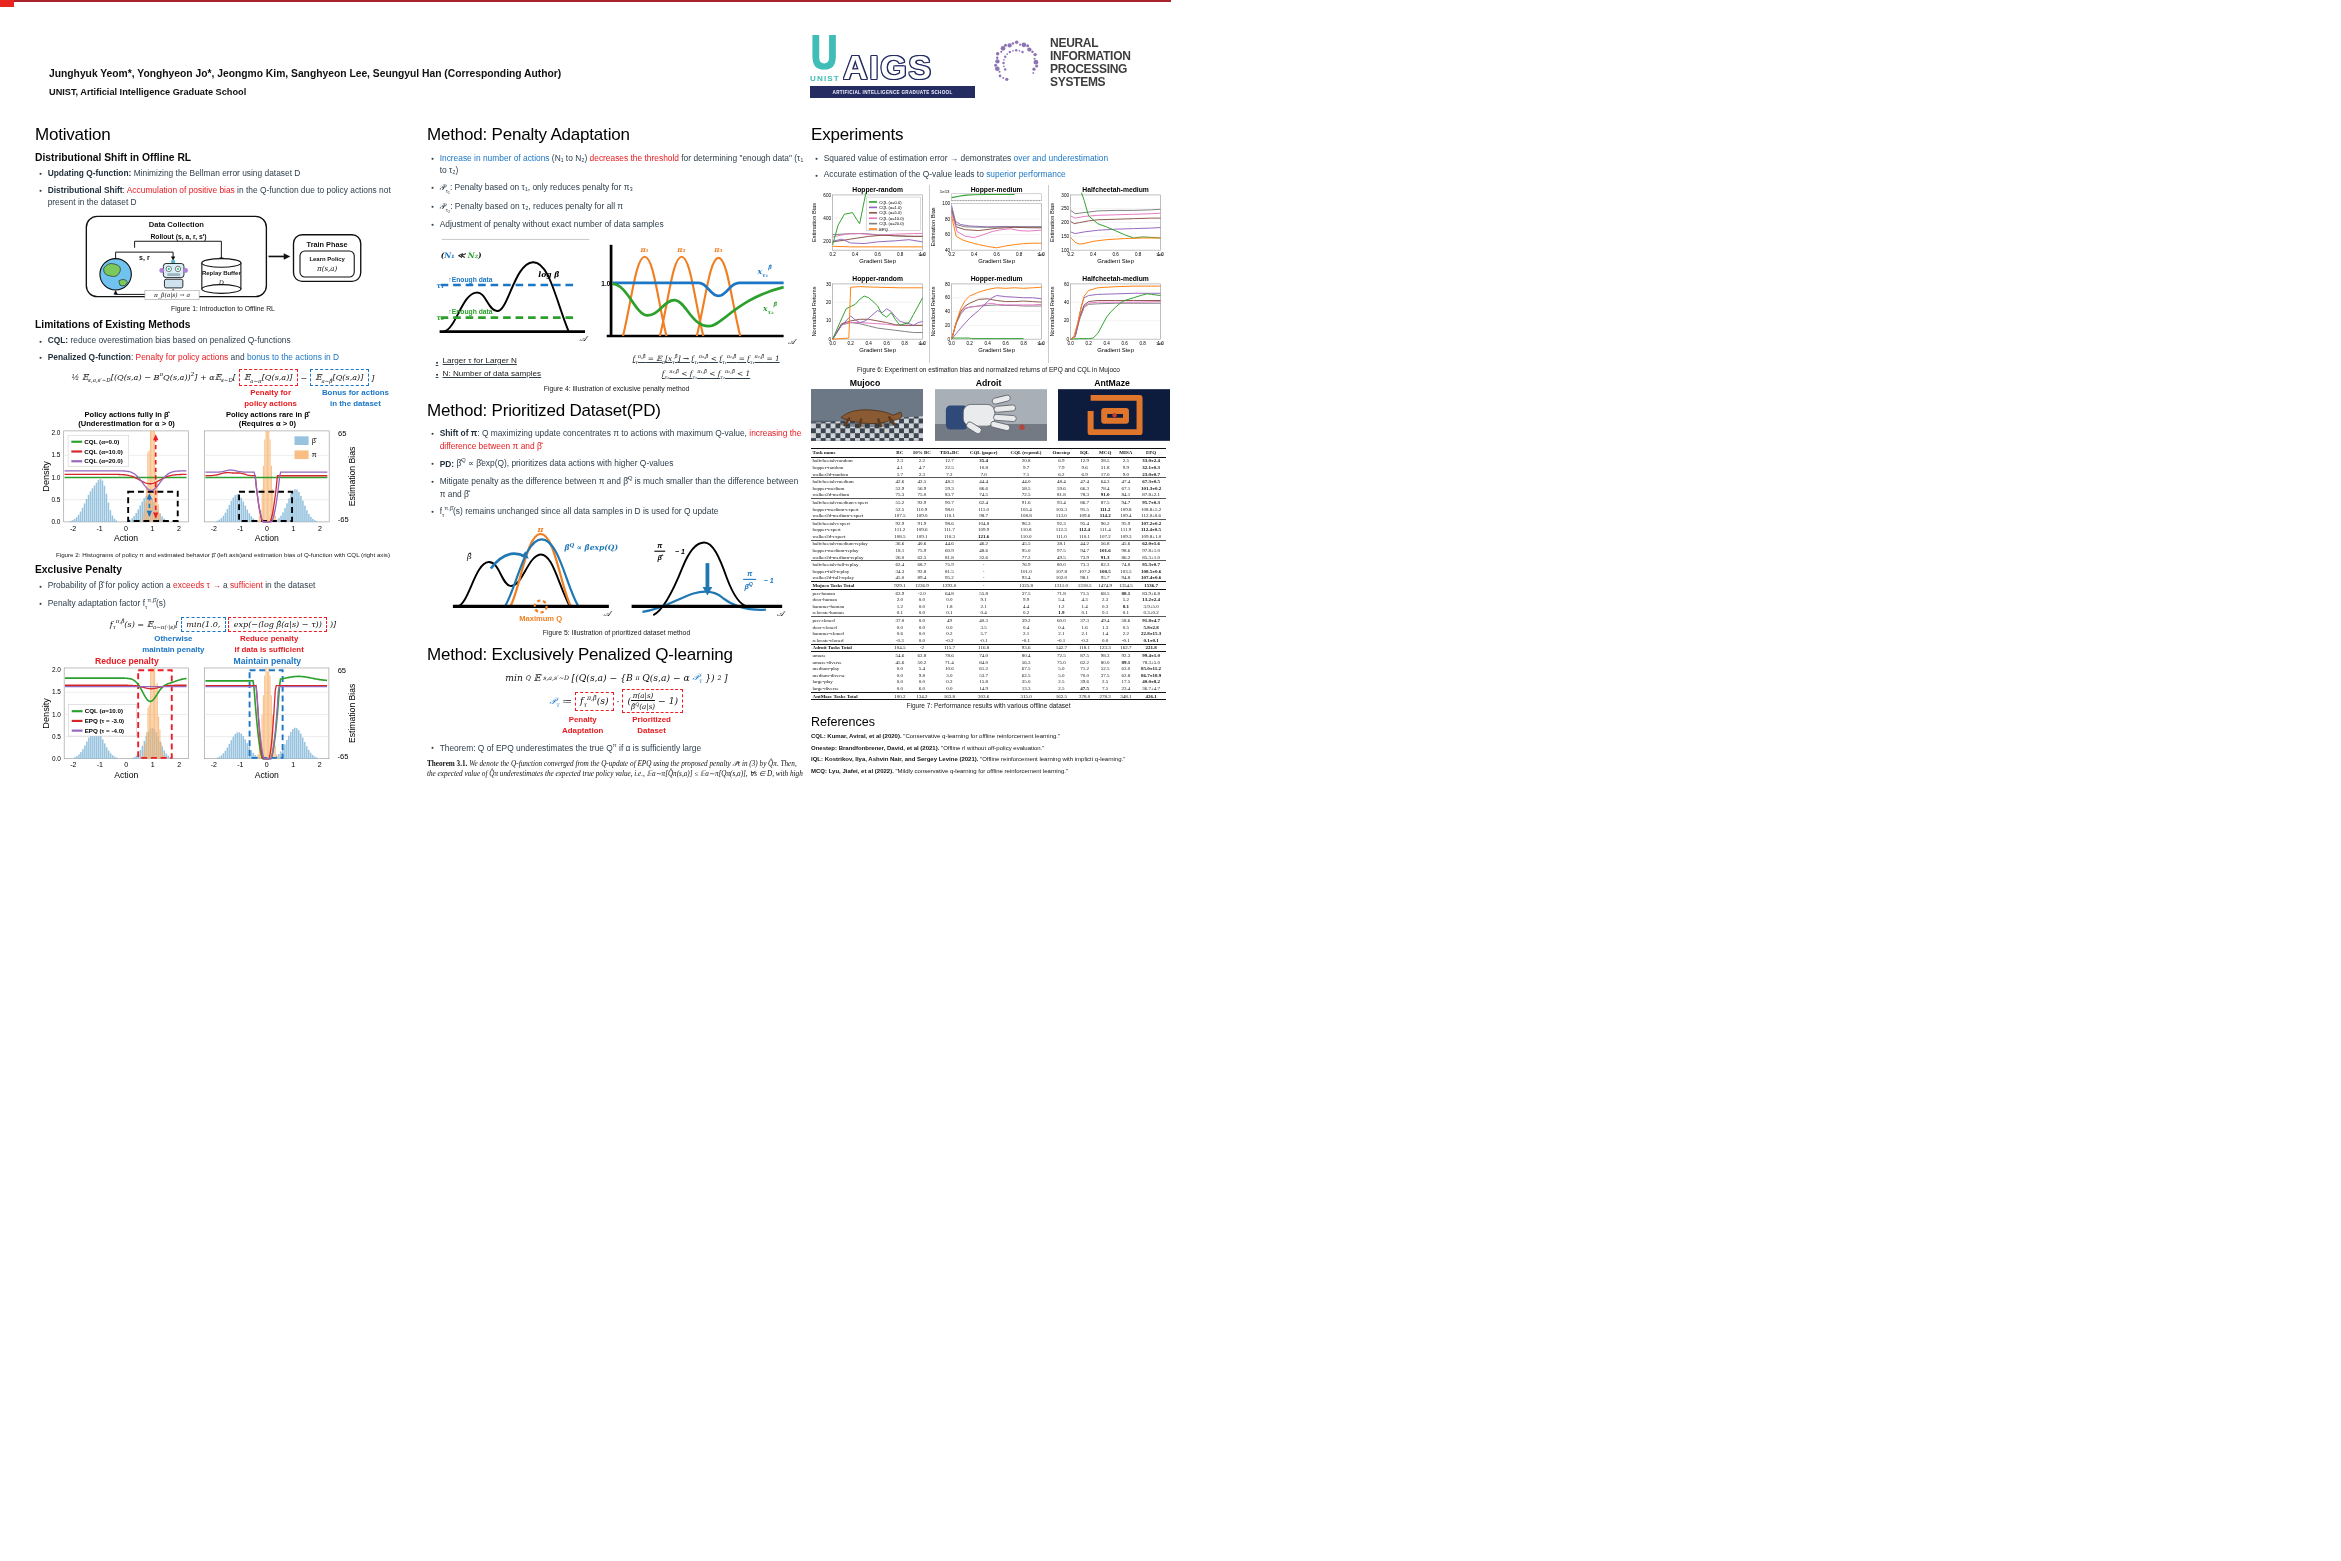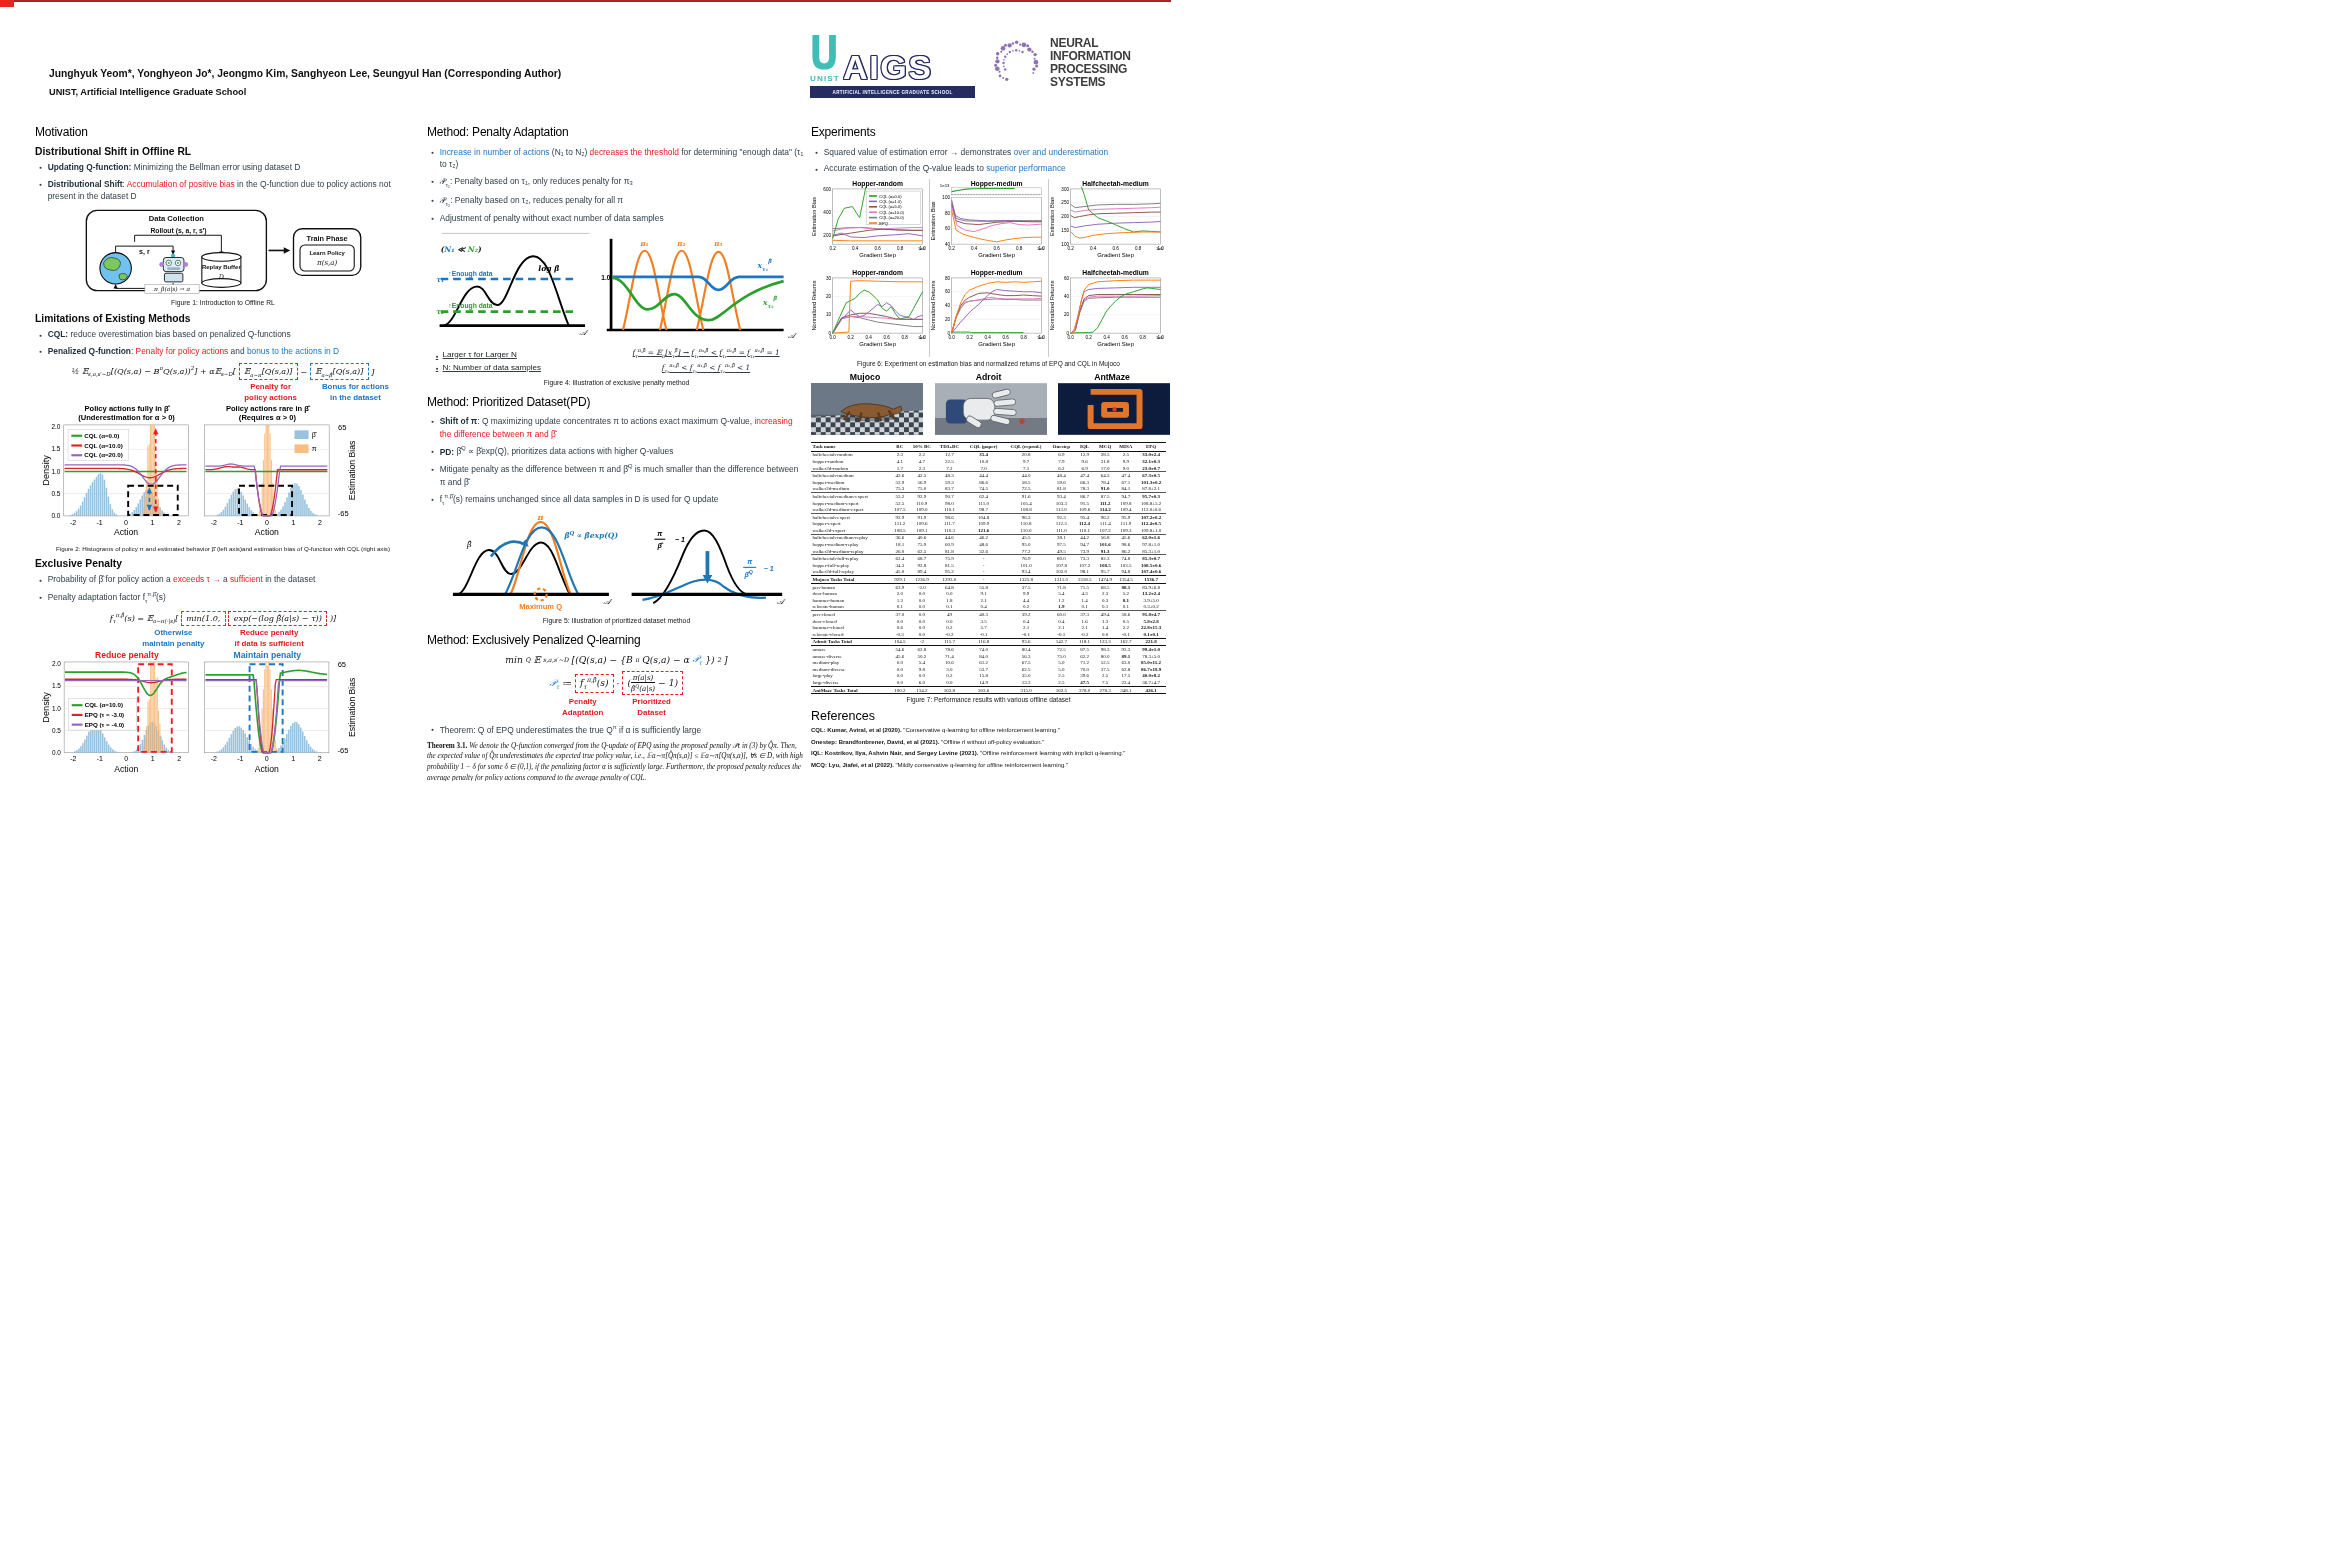--- a/index.html
+++ b/index.html
@@ -18,21 +18,21 @@
   .lu-aigs{font-size:34px;font-weight:800;letter-spacing:1.6px;color:#fff;line-height:.95;margin-left:3.3px;
      text-shadow:-1.1px -1.1px 0 #252c62,1.1px -1.1px 0 #252c62,-1.1px 1.1px 0 #252c62,1.1px 1.1px 0 #252c62,0 1.1px 0 #252c62,0 -1.1px 0 #252c62,1.1px 0 0 #252c62,-1.1px 0 0 #252c62;}
   .lu-banner{margin-top:3.3px;background:#252c62;color:#eef0ff;font-size:4.6px;letter-spacing:0.3px;text-align:center;padding:3.3px 1.1px;font-weight:bold;width:163px;}
   .logo-neurips{position:absolute;left:988px;top:19.5px;width:179px;height:87px;display:flex;align-items:center;gap:3.3px;}
   .nptext{font-size:12px;font-weight:bold;color:#3d3d3d;line-height:1.1;letter-spacing:-0.3px;}
   
   .col{position:absolute;top:125px;}
   .col1{left:35px;width:376px;}
   .col2{left:427px;width:379px;}
   .col3{left:811px;width:355px;}
-  h2.sec{font-size:12px;font-weight:400;color:#000;margin:0 0 6.5px 0;letter-spacing:-0.2px;}
+  h2.sec{font-size:17px;font-weight:400;color:#000;margin:0 0 6.5px 0;letter-spacing:-0.2px;}
   h3.sub{font-size:10.3px;font-weight:bold;color:#0a0a0a;margin:6.5px 0 3.3px 0;}
   .bullets .bi{display:flex;margin:4.3px 0;line-height:1.5;font-size:8.4px;}
   .bi .dot{color:#2e3d49;font-size:4.9px;margin:3.3px 5.4px 0 4.3px;flex:none;}
   .sg-b{font-weight:bold;color:#1f2e3a;}
   .sg-r{color:#e8191f;}
   .sg-bl{color:#1b76c5;}
   sub,sup{font-size:68%;}
   .eqrow{display:flex;align-items:center;justify-content:center;gap:2.7px;font-family:"DejaVu Serif",serif;font-style:italic;color:#101010;font-size:8.1px;margin:5.4px 0 2.2px;}
   .eqrow.big{font-size:9.2px;}
   .boxR{border:1.9px dashed #ee1c24;padding:1.6px 4.3px;}
@@ -695,21 +695,21 @@
           <div>f<sub>τ₂</sub><sup>π₃,β̂</sup> &lt; f<sub>τ₂</sub><sup>π₁,β̂</sup> &lt; f<sub>τ₂</sub><sup>π₂,β̂</sup> &lt; 1</div>
         </div>
       </div>
       <div class="caption">Figure 4: Illustration of exclusive penalty method</div>
     </div>
 
     <h2 class="sec" style="margin-top:8.7px">Method: Prioritized Dataset(PD)</h2>
     <div class="bullets">
         <div class="bi">
           <span class="dot">●</span>
-          <span><span class="sg-b">Shift of π</span><span class="">: Q maximizing update concentrates π to actions exact maximum Q-value, </span><span class="sg-r">increasing the difference between π and β̂</span></span>
+          <span><span class="sg-b">Shift of π</span><span class="">: Q maximizing update concentrates π to actions with maximum Q-value, </span><span class="sg-r">increasing the difference between π and β̂</span></span>
         </div>
         <div class="bi">
           <span class="dot">●</span>
           <span><span class="sg-b">PD:</span><span class=""> β̂<sup>Q</sup> ∝ β̂exp(Q), prioritizes data actions with higher Q-values</span></span>
         </div>
         <div class="bi">
           <span class="dot">●</span>
           <span><span class="">Mitigate penalty as the difference between π and β̂<sup>Q</sup> is much smaller than the difference between π and β̂</span></span>
         </div>
         <div class="bi">

